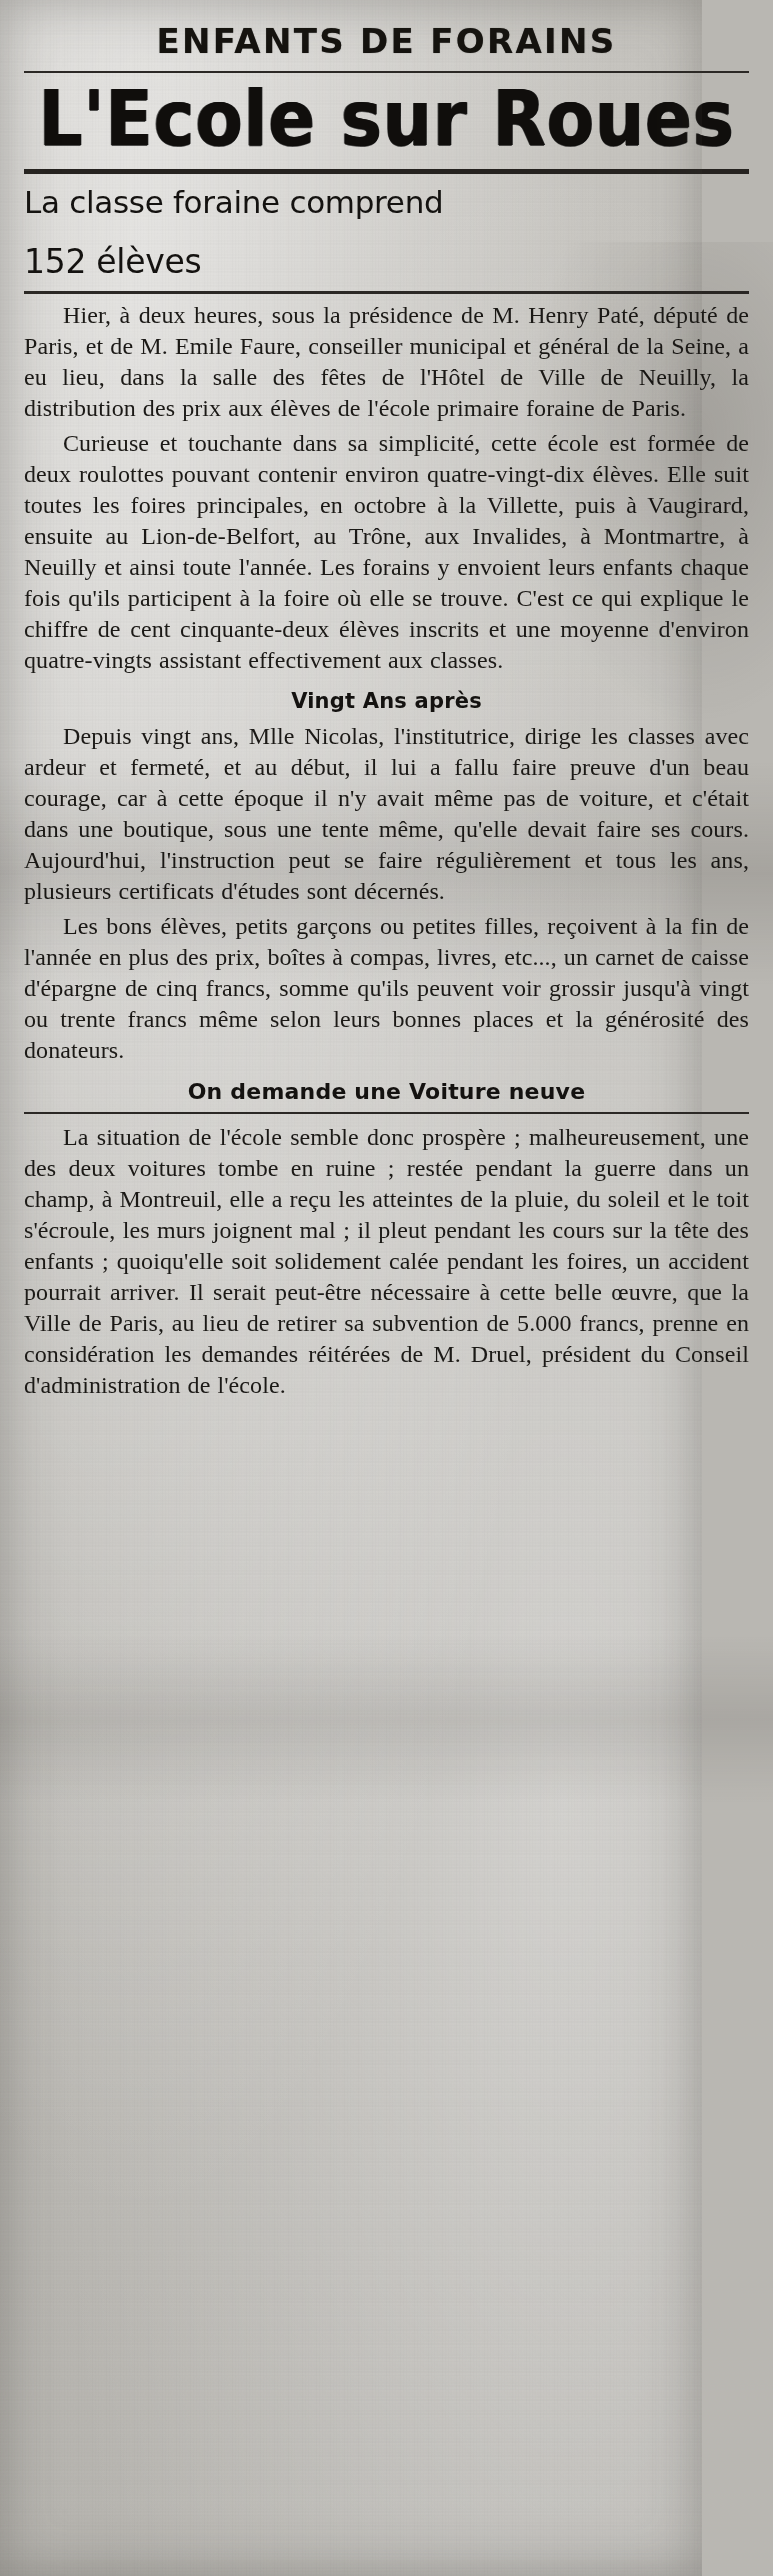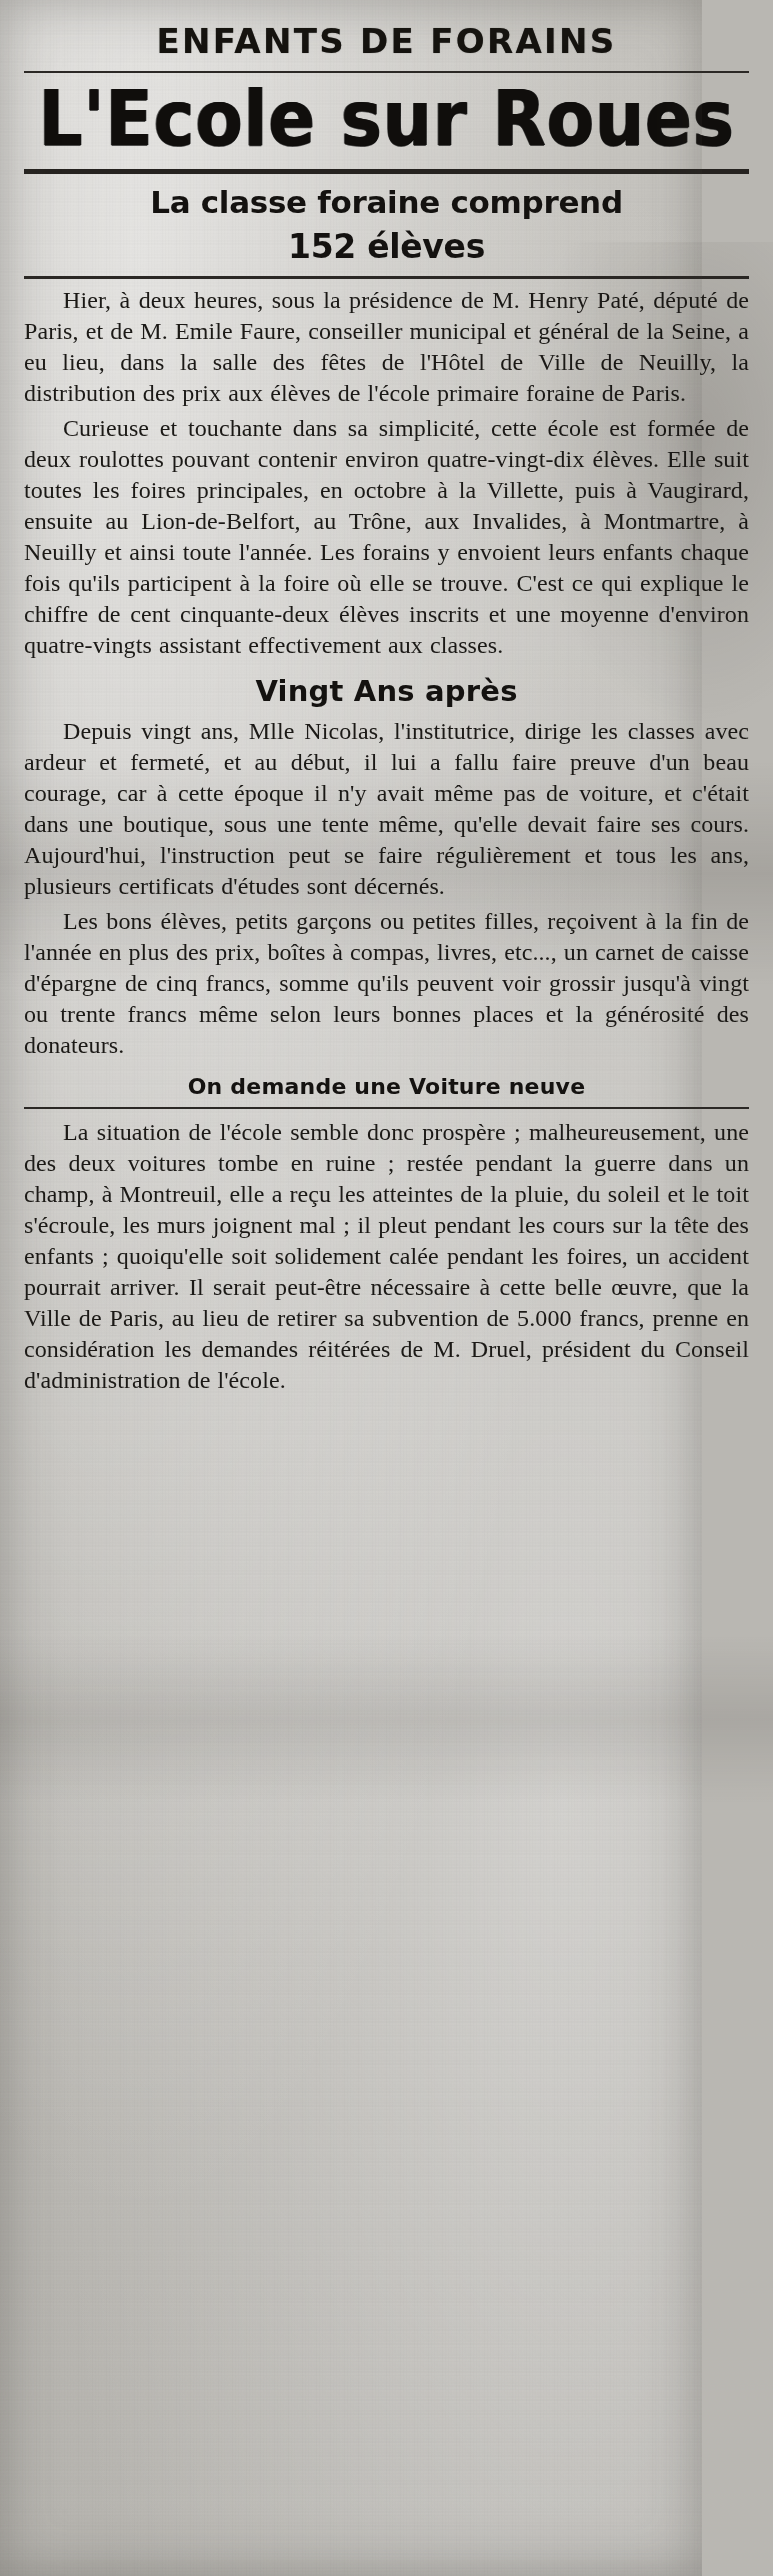--- a/index.html
+++ b/index.html
@@ -74,32 +74,32 @@
     transform: scaleY(1.12);
     transform-origin: center top;
   }
   .rule-thick {
     width: 100%;
     height: 4.6px;
     background: #262320;
     margin: 20.5px 0 9.3px 0;
   }
   .subhead {
-    text-align: center;
-    font-family: "DejaVu Sans", sans-serif;
-    font-weight: bold;
+    text-align: left;
+    font-family: "DejaVu Sans", sans-serif;
+    font-weight: normal;
     font-size: 31px;
     line-height: 1.25;
     color: #141210;
     letter-spacing: -0.3px;
   }
   .subhead .l2 {
     display: block;
     font-size: 33px;
-    margin-top: 4px;
+    margin-top: 19px;
   }
   .rule-after-sub {
     width: 100%;
     height: 2.8px;
     background: #2b2825;
     margin: 9.3px 0 5.6px 0;
   }
 
   
   .body-text p {
@@ -114,21 +114,21 @@
     word-spacing: 0.9px;
     -webkit-font-smoothing: none;
   }
   .body-text p + p {
     margin-top: 4.6px;
   }
   .section-head {
     text-align: center;
     font-family: "DejaVu Sans", sans-serif;
     font-weight: bold;
-    font-size: 29px;
+    font-size: 21px;
     color: #141210;
     margin: 13px 0 7.4px 0;
     letter-spacing: 0.2px;
   }
   .section-head.wide {
     font-size: 22px;
   }
   .section-rule {
     width: 100%;
     height: 2.8px;

